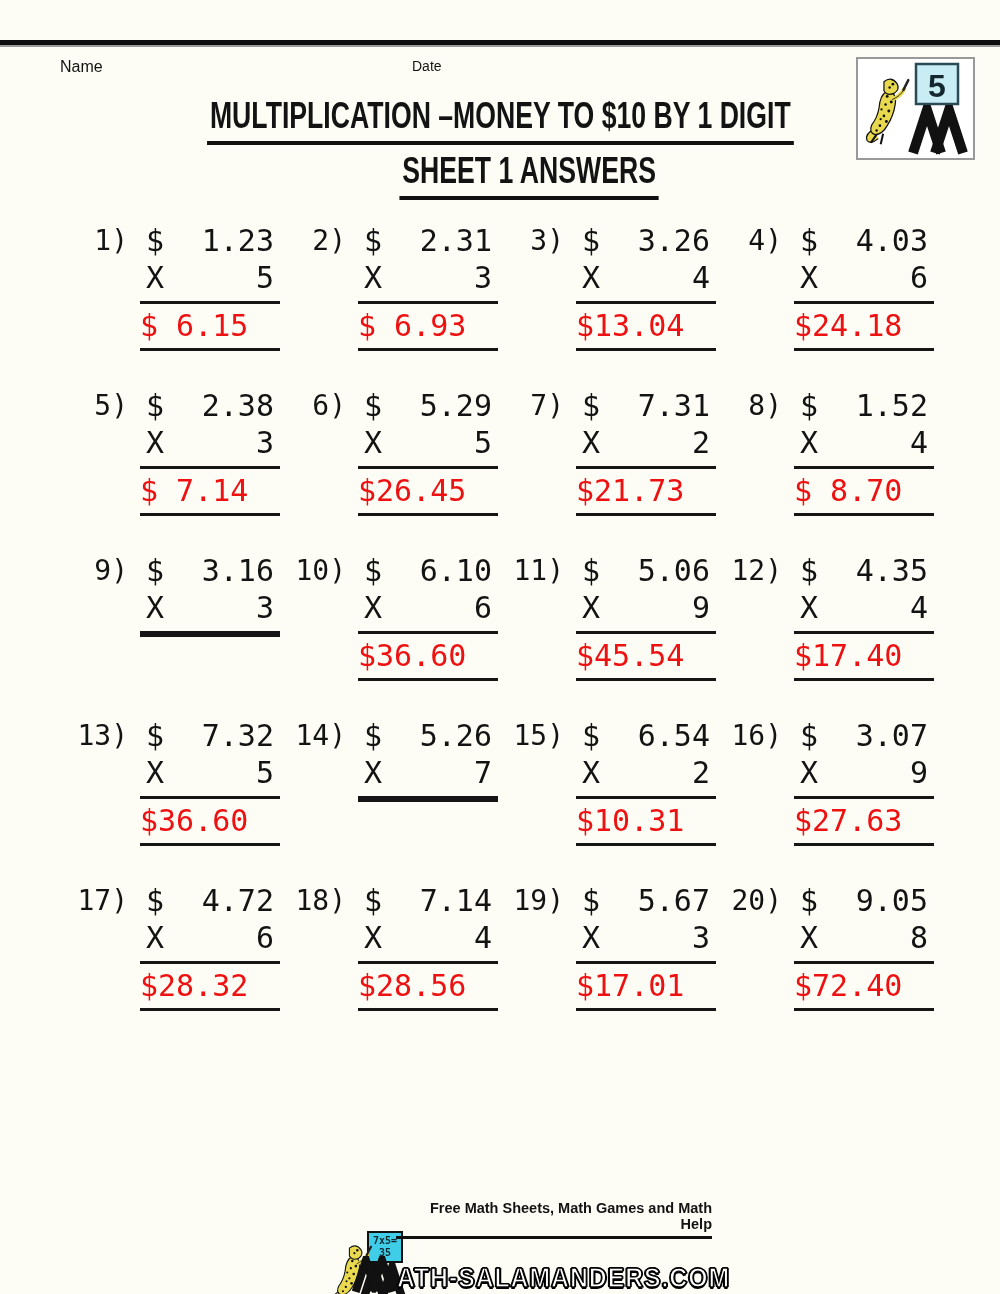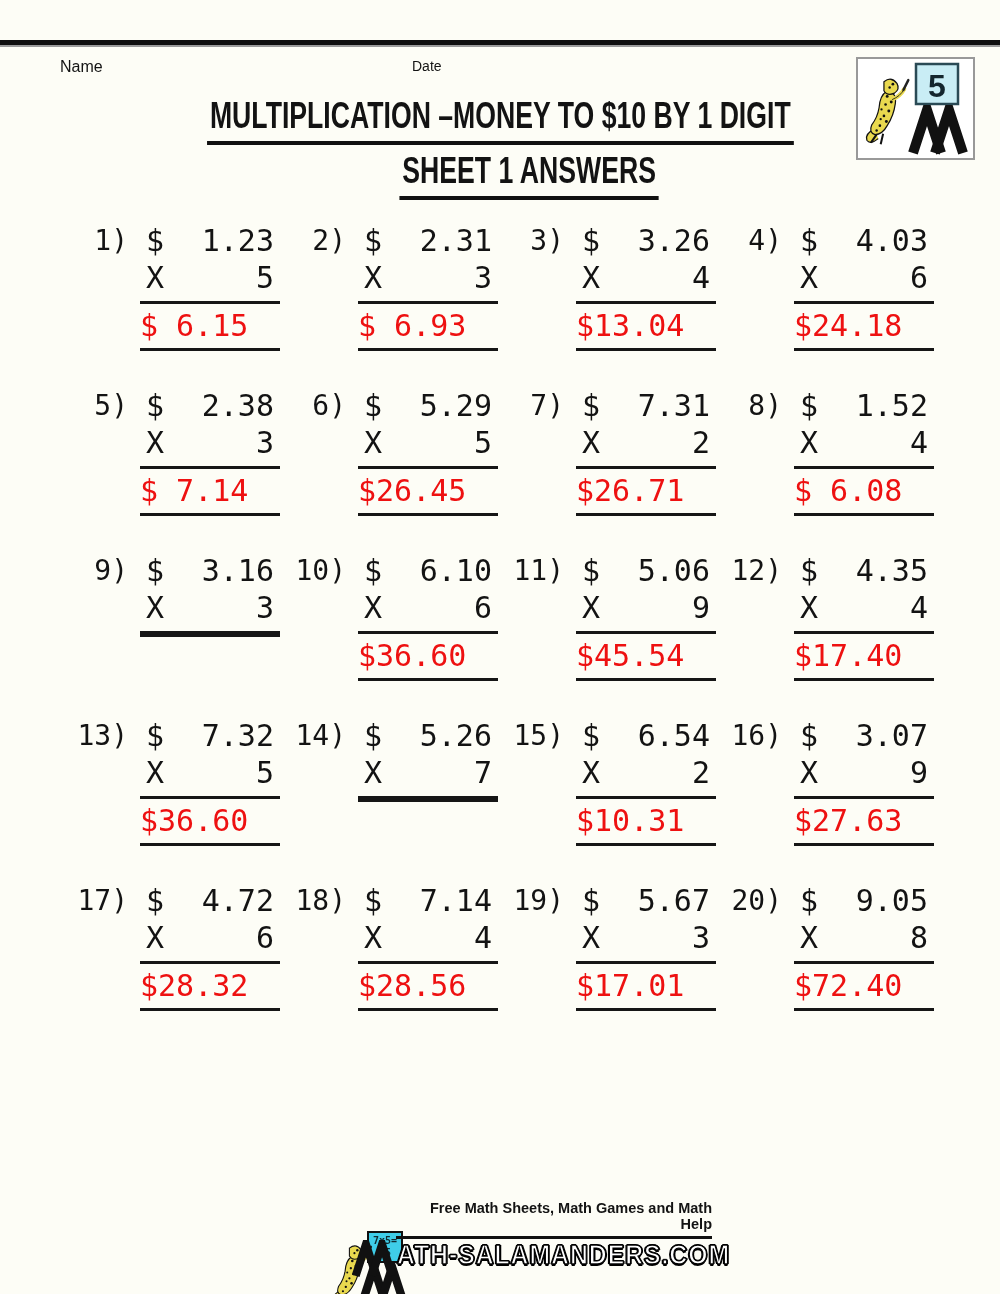--- a/index.html
+++ b/index.html
@@ -45,21 +45,21 @@
   .mini-rule.second{margin-top:0;}
   .p-answer{
     color:var(--answer-red,#ee1111);font-size:30px;line-height:44px;
     text-align:left;white-space:pre;
   }
   
   .footer-mascot{position:absolute;left:330px;top:1194px;margin-top:36px;}
   .footer-block{position:absolute;left:396px;top:1200px;width:316px;}
   .tagline{font-size:14.5px;font-weight:bold;text-align:right;letter-spacing:0;}
   .footer-line{height:3px;background:#111;margin-top:4px;}
-  .wordmark-row{display:flex;align-items:flex-start;margin-left:-44px;margin-top:1px;}
+  .wordmark-row{display:flex;align-items:flex-end;margin-left:-44px;margin-top:17px;}
   .wordmark{
     font-weight:bold;font-size:27px;letter-spacing:1px;white-space:nowrap;
     color:#fff;-webkit-text-stroke:1.3px #000;
     text-shadow:1.5px 0 0 #000,-1.5px 0 0 #000,0 1.5px 0 #000,0 -1.5px 0 #000;
     transform:scaleX(0.92);transform-origin:left bottom;
   }
   .wm-m{flex:none;margin-right:1px;}
 </style>
 </head>
 <body>
@@ -225,38 +225,38 @@
     <div class="pbody">
       <div class="prow">
         <span>$</span>
         <span>7.31</span>
       </div>
       <div class="prow">
         <span>X</span>
         <span>2</span>
       </div>
       <div class="mini-rule"></div>
-      <div class="p-answer">$26.71</div>
+      <div class="p-answer">$21.73</div>
       <div class="mini-rule second"></div>
     </div>
   </div>
 
   <div class="problem">
     <span class="pnum">8)</span>
     <div class="pbody">
       <div class="prow">
         <span>$</span>
         <span>1.52</span>
       </div>
       <div class="prow">
         <span>X</span>
         <span>4</span>
       </div>
       <div class="mini-rule"></div>
-      <div class="p-answer">$ 6.08</div>
+      <div class="p-answer">$ 8.70</div>
       <div class="mini-rule second"></div>
     </div>
   </div>
 
   <div class="problem">
     <span class="pnum">9)</span>
     <div class="pbody">
       <div class="prow">
         <span>$</span>
         <span>3.16</span>

